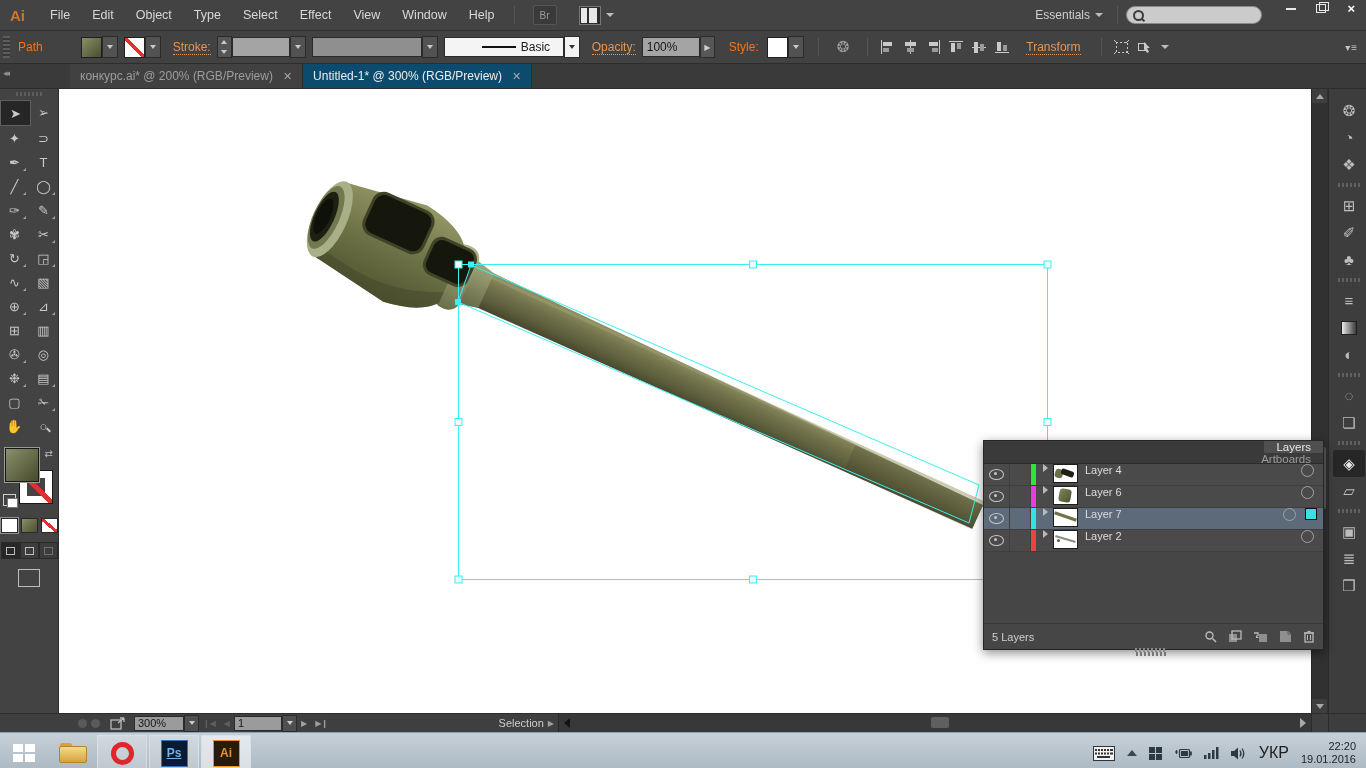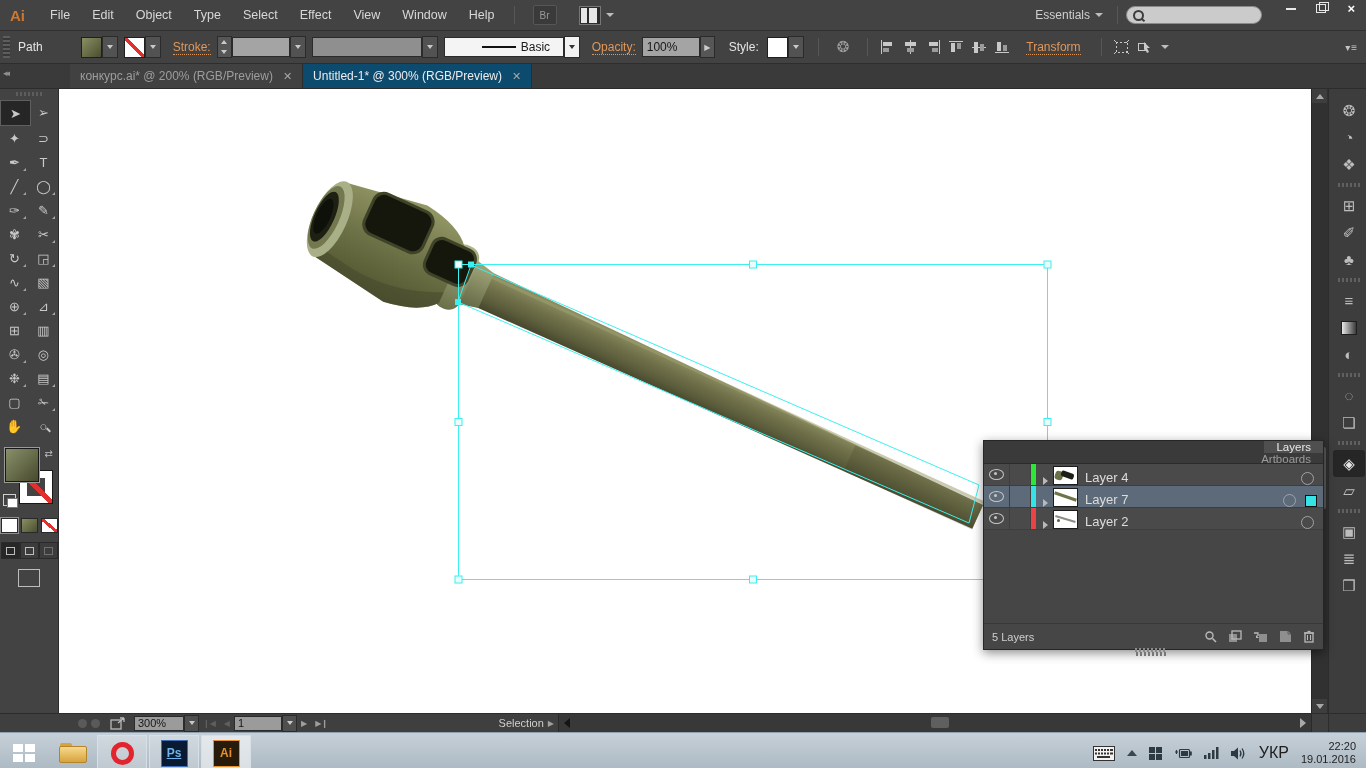--- a/index.html
+++ b/index.html
@@ -25,21 +25,21 @@
   .winbtns{display:flex;align-self:flex-start;}
   .winbtn{width:30px;height:17px;display:flex;align-items:center;justify-content:center;color:#fff;}
   .minico{width:10px;height:2px;background:#e8e8e8;display:block;}
   .restico{width:8px;height:7px;border:1px solid #e8e8e8;position:relative;display:block;}
   .restico::before{content:"";position:absolute;left:2px;top:-3px;width:8px;height:7px;border:1px solid #e8e8e8;}
   .closico{font-size:13px;color:#fff;font-weight:bold;}
 
   
   .controlbar{height:32px;display:flex;align-items:center;background:#424242;border-bottom:1px solid #2d2d2d;}
   .grip{width:7px;height:22px;margin-left:3px;background:repeating-linear-gradient(#5d5d5d 0 2px,#383838 2px 4px);}
-  .ctl-label{color:#e5e5e5;margin:0 8px;}
+  .ctl-label{color:#f97316;margin:0 8px;}
   .olabel{color:#e0975a;border-bottom:1px dotted #e0975a;margin:4px 6px;}
   .swatch{width:19px;height:19px;border:1px solid #1f1f1f;display:inline-block;}
   .fillsw{background:linear-gradient(135deg,#8a8f63,#4b4e30);}
   .nonesw{background:linear-gradient(to top right,#fff 44%,#e03030 44%,#e03030 56%,#fff 56%);}
   .whitesw{background:#fff;}
   .dd{width:14px;height:20px;background:#525252;border:1px solid #2b2b2b;display:flex;align-items:center;justify-content:center;margin-right:6px;}
   .dd i{width:0;height:0;border-left:3.5px solid transparent;border-right:3.5px solid transparent;border-top:4px solid #c9c9c9;}
   .dd.white{background:#f2f2f2;}.dd.white i{border-top-color:#333;}
   .stepper{width:13px;height:20px;background:#565656;border:1px solid #2b2b2b;display:flex;flex-direction:column;align-items:center;justify-content:space-around;}
   .stepper i{width:0;height:0;border-left:3px solid transparent;border-right:3px solid transparent;display:block;}
@@ -115,21 +115,21 @@
   .dock-icon.grad::before{content:"";width:14px;height:12px;background:linear-gradient(90deg,#e8e8e8,#3a3a3a);border:1px solid #1f1f1f;}
   .dock-grip{width:22px;height:4px;margin:5px 0;background:repeating-linear-gradient(90deg,#606060 0 2px,#3d3d3d 2px 4px);}
 
   
   .layers-panel{position:absolute;left:983px;top:351px;width:339px;height:208px;background:#464646;border:1px solid #262626;z-index:40;box-shadow:0 3px 10px rgba(0,0,0,.45);display:flex;flex-direction:column;}
   .lp-header{height:22px;background:#3a3a3a;display:flex;align-items:flex-end;border-bottom:1px solid #2b2b2b;flex-direction:column;}
   .lp-tab{padding:0 12px;display:flex;align-items:center;font-size:11.5px;color:#9b9b9b;}
   .lp-tab.active{background:#4f4f4f;color:#e9e9e9;}
   .lp-hicons{margin-left:auto;display:flex;align-items:center;color:#bdbdbd;font-size:10px;gap:7px;padding-right:7px;}
   .layers-rows{flex:none;}
-  .layer-row{height:21px;display:flex;align-items:flex-end;background:#4a4a4a;border-bottom:1px solid #3e3e3e;font-size:13px;}
+  .layer-row{height:21px;display:flex;align-items:flex-start;background:#4a4a4a;border-bottom:1px solid #3e3e3e;font-size:11px;}
   .layer-row.sel{background:#5d6a79;}
   .eyecol{width:25px;height:100%;display:flex;align-items:center;justify-content:center;border-right:1px solid #3e3e3e;}
   .eye{width:13px;height:9px;border:1px solid #c6c6c6;border-radius:50%;position:relative;display:block;}
   .eye::after{content:"";position:absolute;left:3.5px;top:2px;width:3px;height:3px;background:#c6c6c6;border-radius:50%;}
   .lockcol{width:20px;height:100%;border-right:1px solid #3e3e3e;}
   .cbar{width:5px;height:100%;display:block;flex:none;}
   .ltri{width:0;height:0;border-left:5px solid #b9b9b9;border-top:4px solid transparent;border-bottom:4px solid transparent;margin:0 5px 0 7px;flex:none;}
   .thumb{position:relative;width:23px;height:17px;background:#fff;border:1px solid #1c1c1c;overflow:hidden;flex:none;margin-right:7px;}
   .thumb::before,.thumb::after{content:"";position:absolute;}
   .t0::before{left:1px;top:4px;width:8px;height:9px;background:#6c7047;border-radius:3px;transform:rotate(18deg);}
@@ -574,20 +574,31 @@
             <span class="eyecol">
               <i class="eye"></i>
             </span>
             <span class="lockcol"></span>
             <span class="cbar" style="background: rgb(46, 230, 58);"></span>
             <span class="ltri"></span>
             <span class="thumb t0"></span>
             <span class="lname">Layer 4</span>
             <span class="target"></span>
           </div>
+          <div class="layer-row">
+            <span class="eyecol">
+              <i class="eye"></i>
+            </span>
+            <span class="lockcol"></span>
+            <span class="cbar" style="background: rgb(233, 60, 224);"></span>
+            <span class="ltri"></span>
+            <span class="thumb t2"></span>
+            <span class="lname">Layer 6</span>
+            <span class="target"></span>
+          </div>
           <div class="layer-row sel">
             <span class="eyecol">
               <i class="eye"></i>
             </span>
             <span class="lockcol"></span>
             <span class="cbar" style="background: rgb(53, 227, 230);"></span>
             <span class="ltri"></span>
             <span class="thumb t3"></span>
             <span class="lname">Layer 7</span>
             <span class="target"></span>

